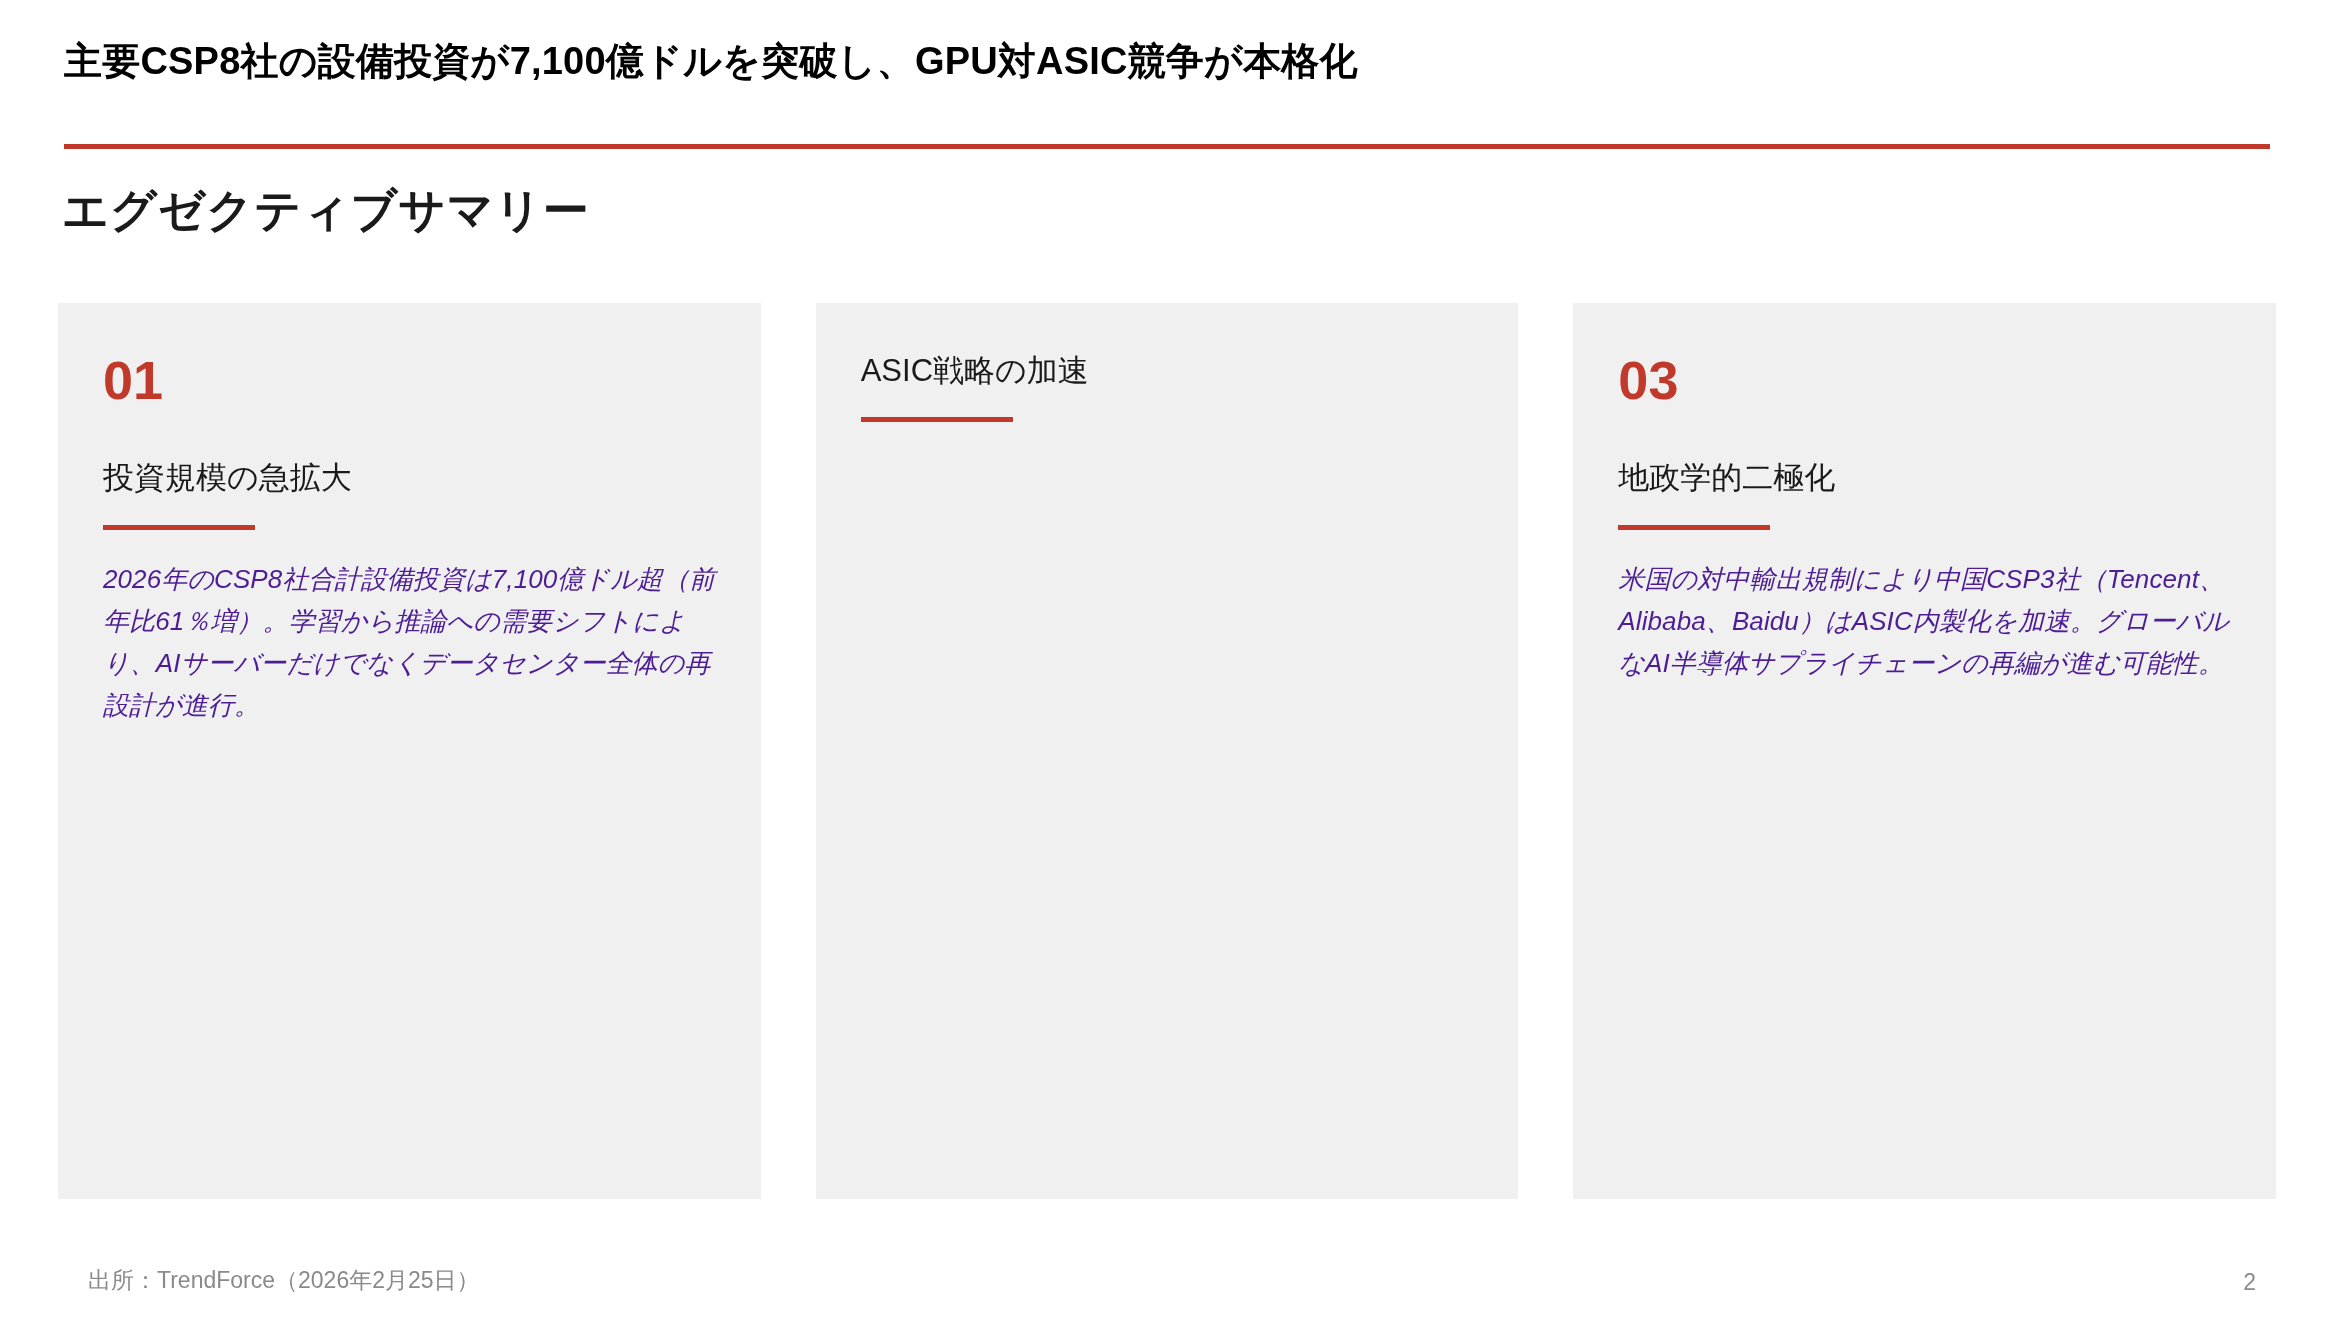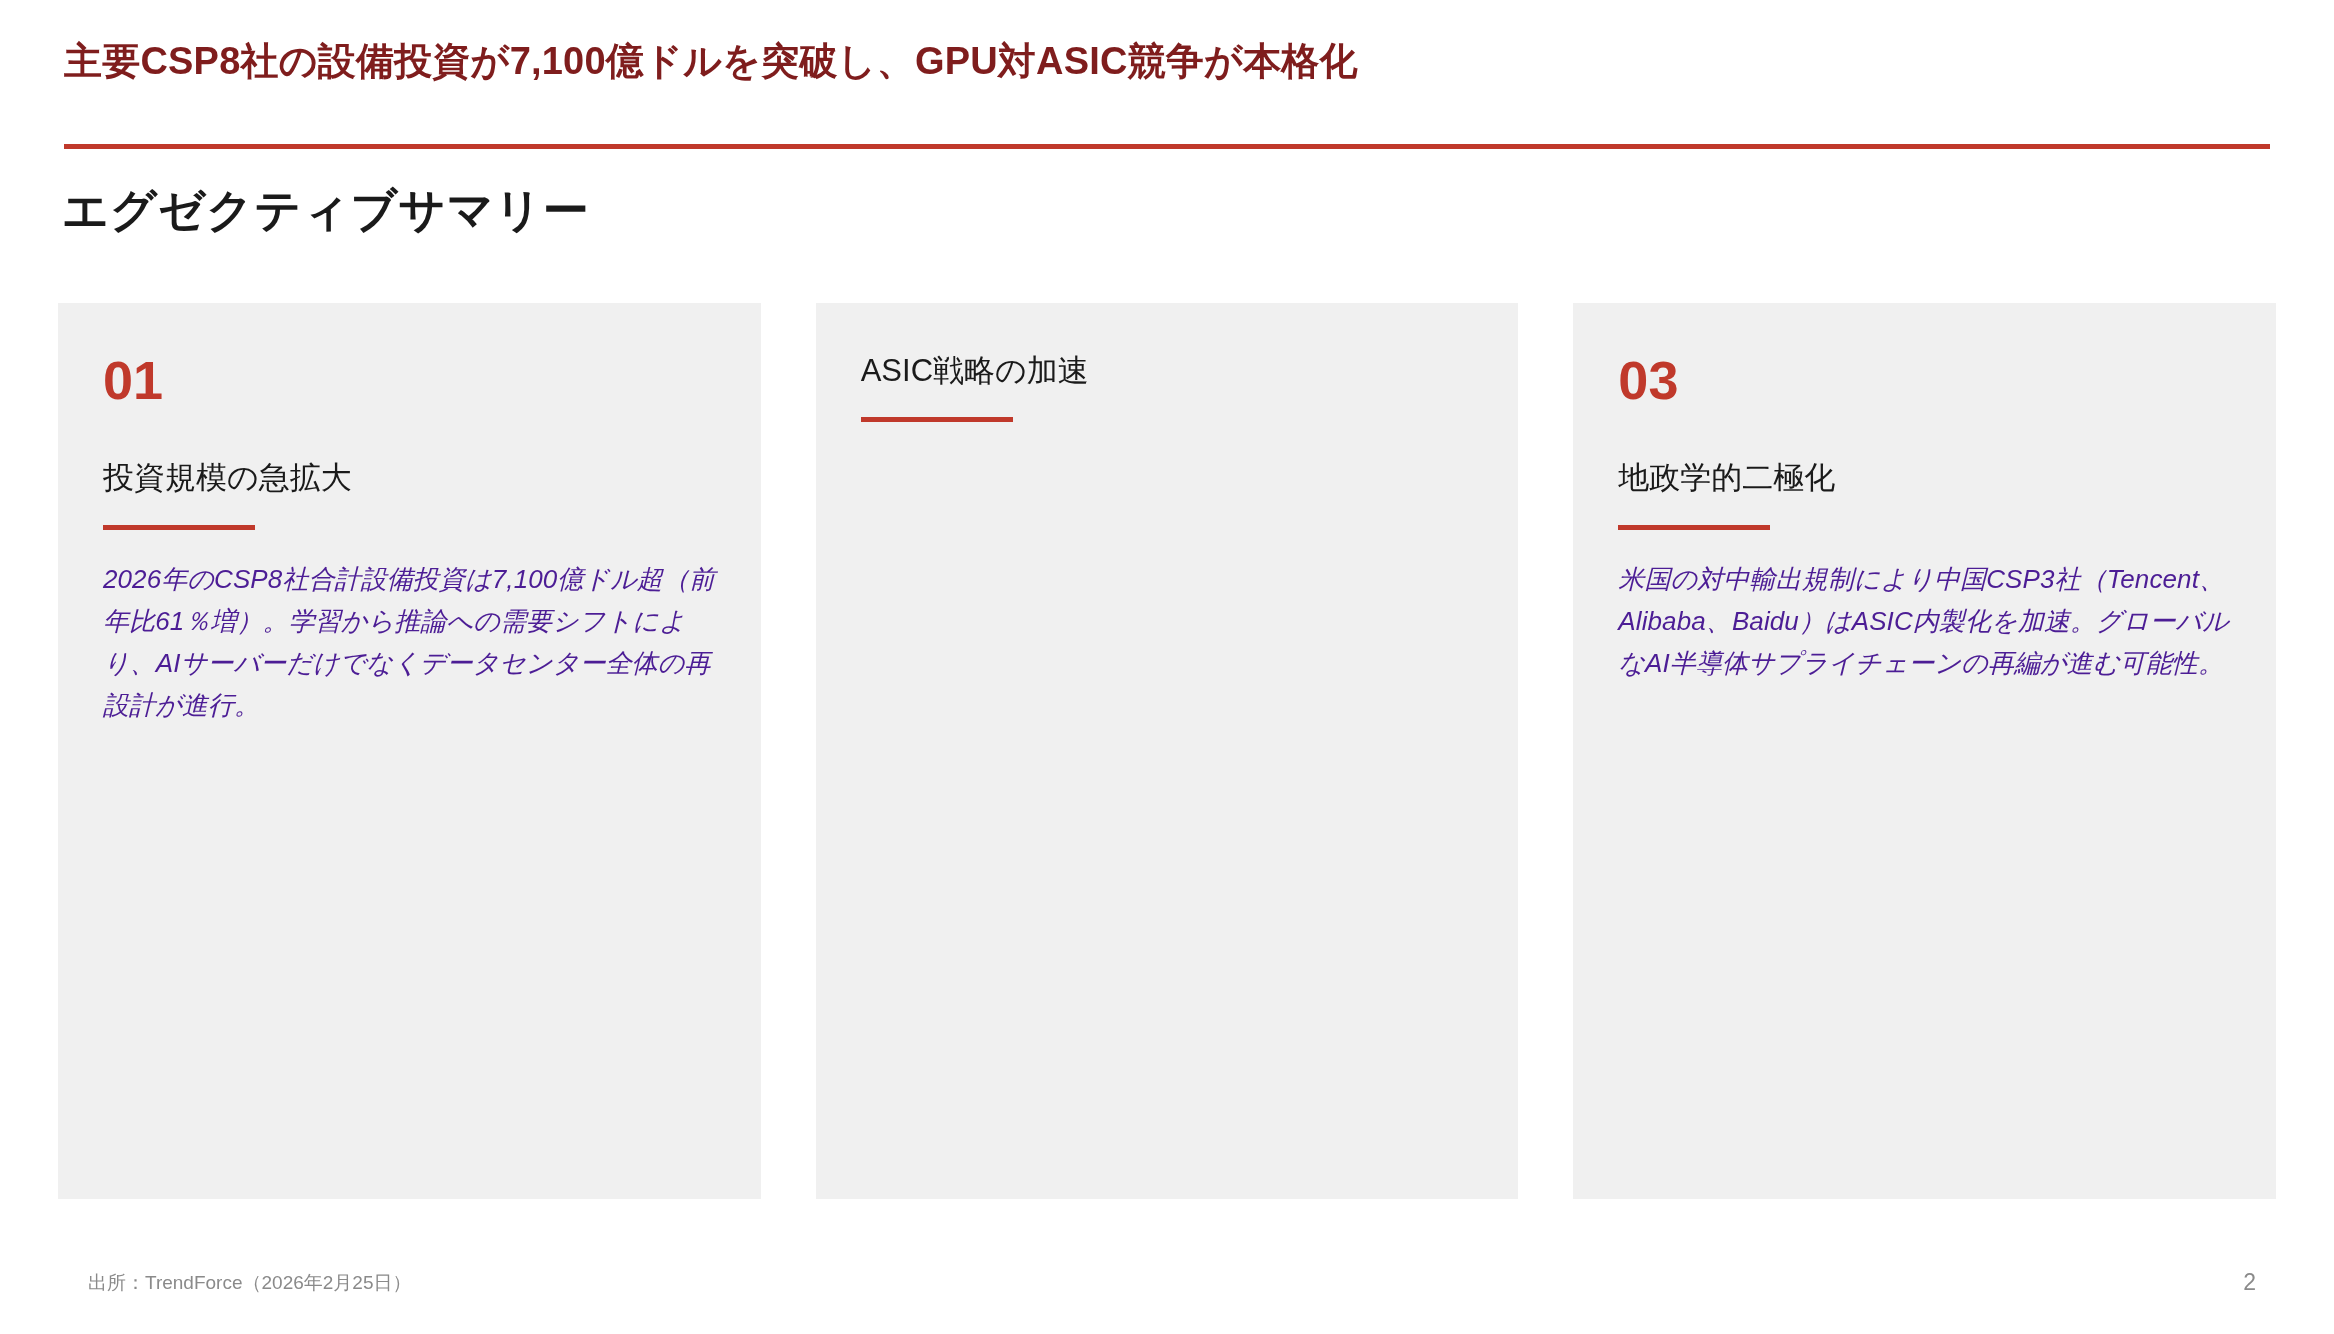--- a/index.html
+++ b/index.html
@@ -24,21 +24,21 @@
   .header {
     position: absolute;
     left: 64px;
     top: 38px;
     width: 2206px;
   }
 
   .header-title {
     font-size: 38px;
     font-weight: bold;
-    color: #7f1d1d;
+    color: #000000;
     letter-spacing: 0.2px;
     line-height: 1.25;
     white-space: nowrap;
   }
 
   .header-rule {
     position: absolute;
     left: 64px;
     top: 144px;
     width: 2206px;
@@ -106,21 +106,21 @@
     color: #4c1d95;
     letter-spacing: 0.1px;
     font-style: italic;
   }
 
   
   .footer-source {
     position: absolute;
     left: 88px;
     bottom: 38px;
-    font-size: 19px;
+    font-size: 23px;
     color: #8a8a8a;
   }
 
   .footer-page {
     position: absolute;
     right: 78px;
     bottom: 38px;
     font-size: 23px;
     color: #8a8a8a;
   }

